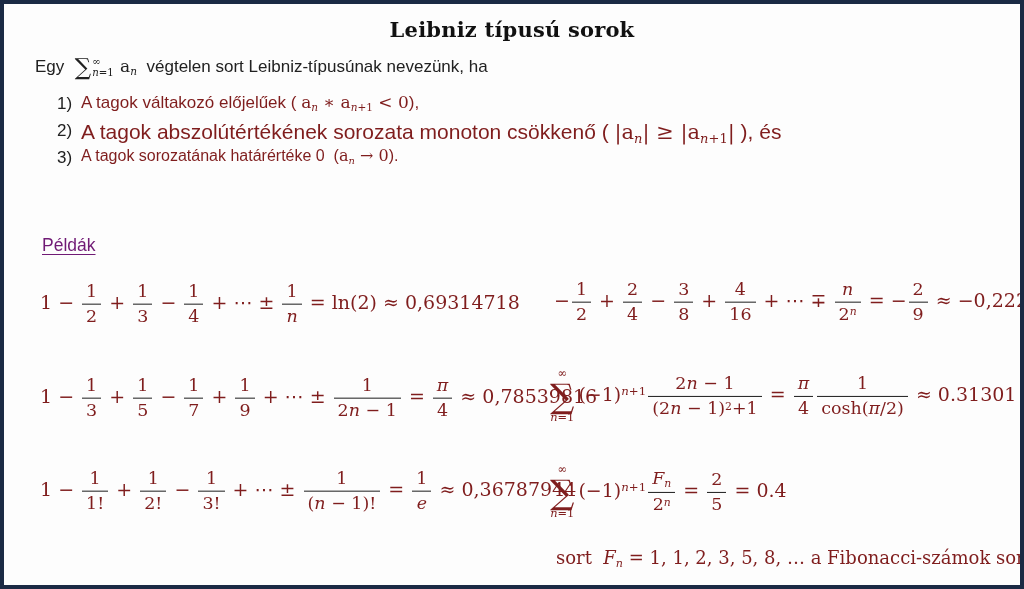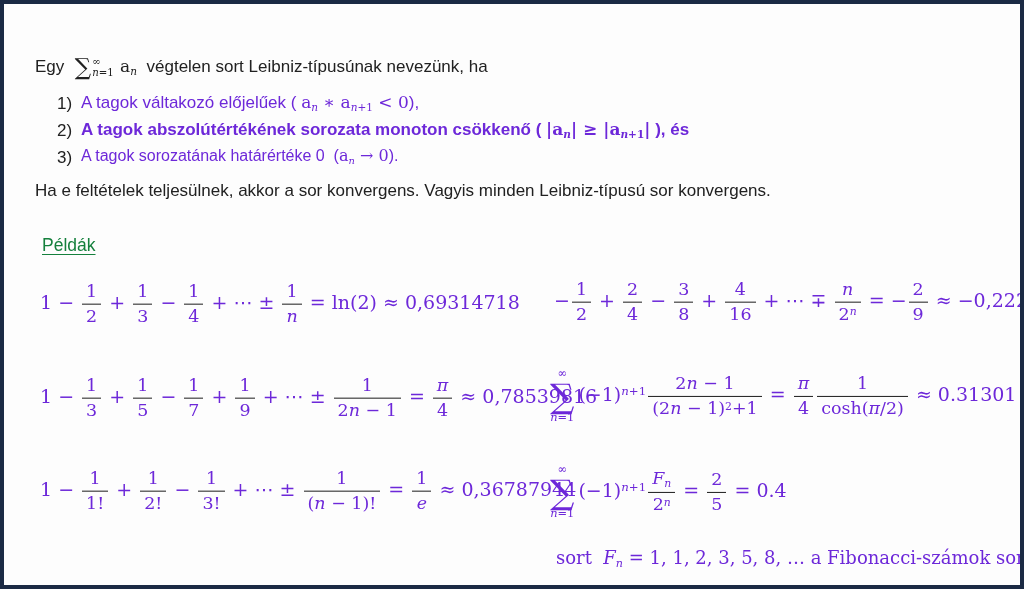--- a/index.html
+++ b/index.html
@@ -18,31 +18,31 @@
     left:0;right:0;top:13px;
     text-align:center;
     font-family:"DejaVu Serif",serif;
     font-weight:700;
     font-size:21px;
     color:#111;
     letter-spacing:0.2px;
   }
   .body-text{font-size:17px;color:#212121;}
   .heading{
-    font-size:17.5px;color:#15803d;
+    font-size:17.5px;color:#701a75;
     text-decoration:underline;
     text-underline-offset:3px;
   }
   
   .formula{
     position:absolute;
     white-space:pre;
     font-size:19px;
     line-height:1;
-    color:#6d28d9;
+    color:#7f1d1d;
     font-family:"DejaVu Serif",serif;
   }
   .formula *{white-space:pre;}
   .mt{font-family:"DejaVu Serif",serif;font-style:normal;}
   .mv{font-family:"DejaVu Serif",serif;font-style:italic;}
   .ms{font-family:"Liberation Sans",sans-serif;}
   .msub{font-size:0.62em;vertical-align:-0.3em;}
   .msup{font-size:0.62em;vertical-align:0.55em;}
   .mnum,.mden{line-height:1.25;}
   .mnum .msup,.mden .msup{vertical-align:0.4em;}
@@ -66,39 +66,39 @@
   .milims{display:inline-flex;flex-direction:column;line-height:1.1;margin-left:1px;}
   .milimtop,.milimbot{font-size:0.6em;}
   .cond-item{display:flex;}
   .cond-num{width:24px;flex:0 0 auto;}
 </style>
 </head>
 <body>
 
 <div class="frame">
 
+  <div class="abs page-title">Leibniz típusú sorok</div>
 
   <div class="abs formula body-text" style="left:31px;top:52px;font-size:17px;color:#212121;"><span class="ms">Egy  </span><span class="misum"><span class="misig">∑</span><span class="milims"><span class="milimtop"><span class="mt">∞</span></span><span class="milimbot"><span class="mv">n</span><span class="mt">=1</span></span></span></span><span class="mt"> a</span><span class="msub"><span class="mv">n</span></span><span class="ms">  végtelen sort Leibniz-típusúnak nevezünk, ha</span></div>
 
   <div class="abs cond-item" style="left:53px;top:90px;">
     <span class="cond-num body-text">1)</span>
     <span class="formula body-text" style="position:static;font-size:17px;"><span class="ms">A tagok váltakozó előjelűek ( </span><span class="mt">a</span><span class="msub"><span class="mv">n</span></span><span class="mt"> ∗ a</span><span class="msub"><span class="mv">n</span><span class="mt">+1</span></span><span class="mt"> &lt; 0</span><span class="ms">),</span></span>
   </div>
 
   <div class="abs cond-item" style="left:53px;top:117px;">
     <span class="cond-num body-text">2)</span>
-    <span class="formula body-text" style="position:static;font-size:17px;font-weight:bold;"><span class="ms">A tagok abszolútértékének sorozata monoton csökkenő ( </span><span class="mt">|a</span><span class="msub"><span class="mv">n</span></span><span class="mt">| ≥ |a</span><span class="msub"><span class="mv">n</span><span class="mt">+1</span></span><span class="mt">|</span><span class="ms"> ), és</span></span>
+    <span class="formula body-text" style="position:static;font-size:21px;"><span class="ms">A tagok abszolútértékének sorozata monoton csökkenő ( </span><span class="mt">|a</span><span class="msub"><span class="mv">n</span></span><span class="mt">| ≥ |a</span><span class="msub"><span class="mv">n</span><span class="mt">+1</span></span><span class="mt">|</span><span class="ms"> ), és</span></span>
   </div>
 
   <div class="abs cond-item" style="left:53px;top:144px;">
     <span class="cond-num body-text">3)</span>
     <span class="formula body-text" style="position:static;font-size:16px;"><span class="ms">A tagok sorozatának határértéke 0  (</span><span class="mt">a</span><span class="msub"><span class="mv">n</span></span><span class="mt"> → 0</span><span class="ms">).</span></span>
   </div>
 
-  <div class="abs body-text" style="left:31px;top:177px;">Ha e feltételek teljesülnek, akkor a sor konvergens. Vagyis minden Leibniz-típusú sor konvergens.</div>
 
   <div class="abs heading" style="left:38px;top:231px;">Példák</div>
 
   <div class="formula" style="left:36px;top:300px;transform:translateY(-50%);"><span class="mt">1 − </span><span class="mfrac"><span class="mnum"><span class="mt">1</span></span><span class="mden"><span class="mt">2</span></span></span><span class="mt"> + </span><span class="mfrac"><span class="mnum"><span class="mt">1</span></span><span class="mden"><span class="mt">3</span></span></span><span class="mt"> − </span><span class="mfrac"><span class="mnum"><span class="mt">1</span></span><span class="mden"><span class="mt">4</span></span></span><span class="mt"> + ⋯ ± </span><span class="mfrac"><span class="mnum"><span class="mt">1</span></span><span class="mden"><span class="mv">n</span></span></span><span class="mt"> = ln(2) ≈ 0,69314718</span></div>
 
   <div class="formula" style="left:36px;top:394px;transform:translateY(-50%);"><span class="mt">1 − </span><span class="mfrac"><span class="mnum"><span class="mt">1</span></span><span class="mden"><span class="mt">3</span></span></span><span class="mt"> + </span><span class="mfrac"><span class="mnum"><span class="mt">1</span></span><span class="mden"><span class="mt">5</span></span></span><span class="mt"> − </span><span class="mfrac"><span class="mnum"><span class="mt">1</span></span><span class="mden"><span class="mt">7</span></span></span><span class="mt"> + </span><span class="mfrac"><span class="mnum"><span class="mt">1</span></span><span class="mden"><span class="mt">9</span></span></span><span class="mt"> + ⋯ ± </span><span class="mfrac"><span class="mnum"><span class="mt">1</span></span><span class="mden"><span class="mt">2</span><span class="mv">n</span><span class="mt"> − 1</span></span></span><span class="mt"> = </span><span class="mfrac"><span class="mnum"><span class="mv">π</span></span><span class="mden"><span class="mt">4</span></span></span><span class="mt"> ≈ 0,78539816</span></div>
 
   <div class="formula" style="left:36px;top:487px;transform:translateY(-50%);"><span class="mt">1 − </span><span class="mfrac"><span class="mnum"><span class="mt">1</span></span><span class="mden"><span class="mt">1!</span></span></span><span class="mt"> + </span><span class="mfrac"><span class="mnum"><span class="mt">1</span></span><span class="mden"><span class="mt">2!</span></span></span><span class="mt"> − </span><span class="mfrac"><span class="mnum"><span class="mt">1</span></span><span class="mden"><span class="mt">3!</span></span></span><span class="mt"> + ⋯ ± </span><span class="mfrac"><span class="mnum"><span class="mt">1</span></span><span class="mden"><span class="mt">(</span><span class="mv">n</span><span class="mt"> − 1)!</span></span></span><span class="mt"> = </span><span class="mfrac"><span class="mnum"><span class="mt">1</span></span><span class="mden"><span class="mv">e</span></span></span><span class="mt"> ≈ 0,36787944</span></div>
 
   <div class="formula" style="left:550px;top:298px;transform:translateY(-50%);"><span class="mt">−</span><span class="mfrac"><span class="mnum"><span class="mt">1</span></span><span class="mden"><span class="mt">2</span></span></span><span class="mt"> + </span><span class="mfrac"><span class="mnum"><span class="mt">2</span></span><span class="mden"><span class="mt">4</span></span></span><span class="mt"> − </span><span class="mfrac"><span class="mnum"><span class="mt">3</span></span><span class="mden"><span class="mt">8</span></span></span><span class="mt"> + </span><span class="mfrac"><span class="mnum"><span class="mt">4</span></span><span class="mden"><span class="mt">16</span></span></span><span class="mt"> + ⋯ ∓ </span><span class="mfrac"><span class="mnum"><span class="mv">n</span></span><span class="mden"><span class="mt">2</span><span class="msup"><span class="mv">n</span></span></span></span><span class="mt"> = −</span><span class="mfrac"><span class="mnum"><span class="mt">2</span></span><span class="mden"><span class="mt">9</span></span></span><span class="mt"> ≈ −0,22222222</span></div>

